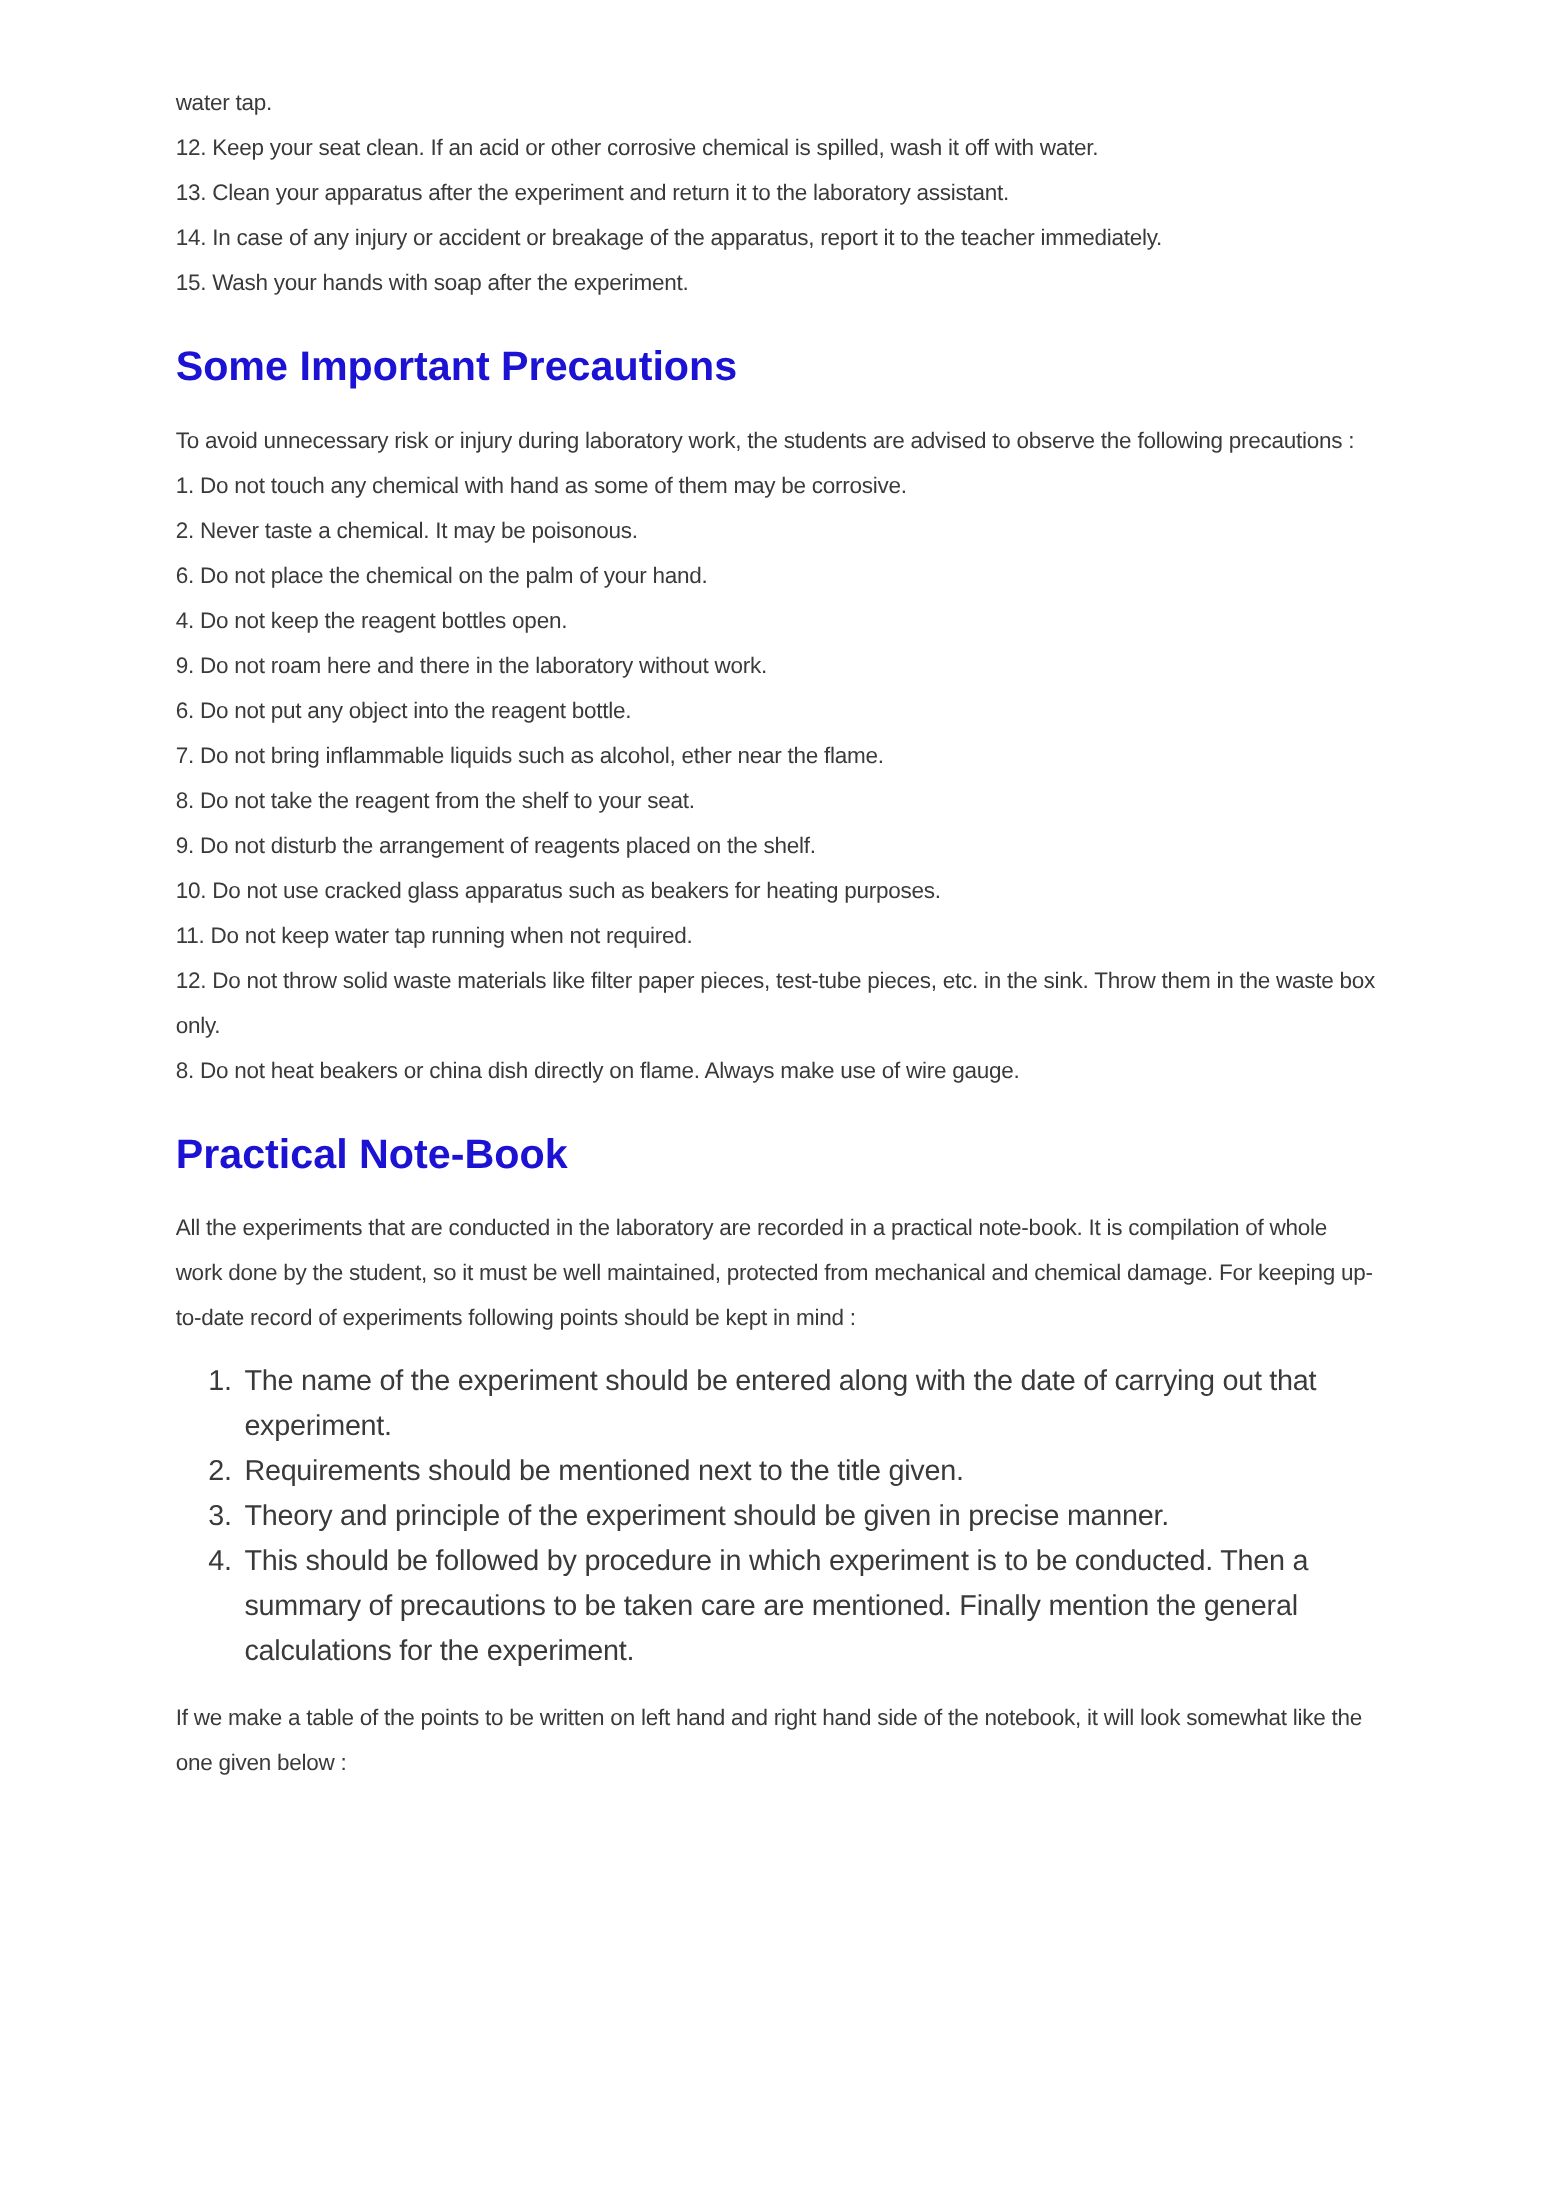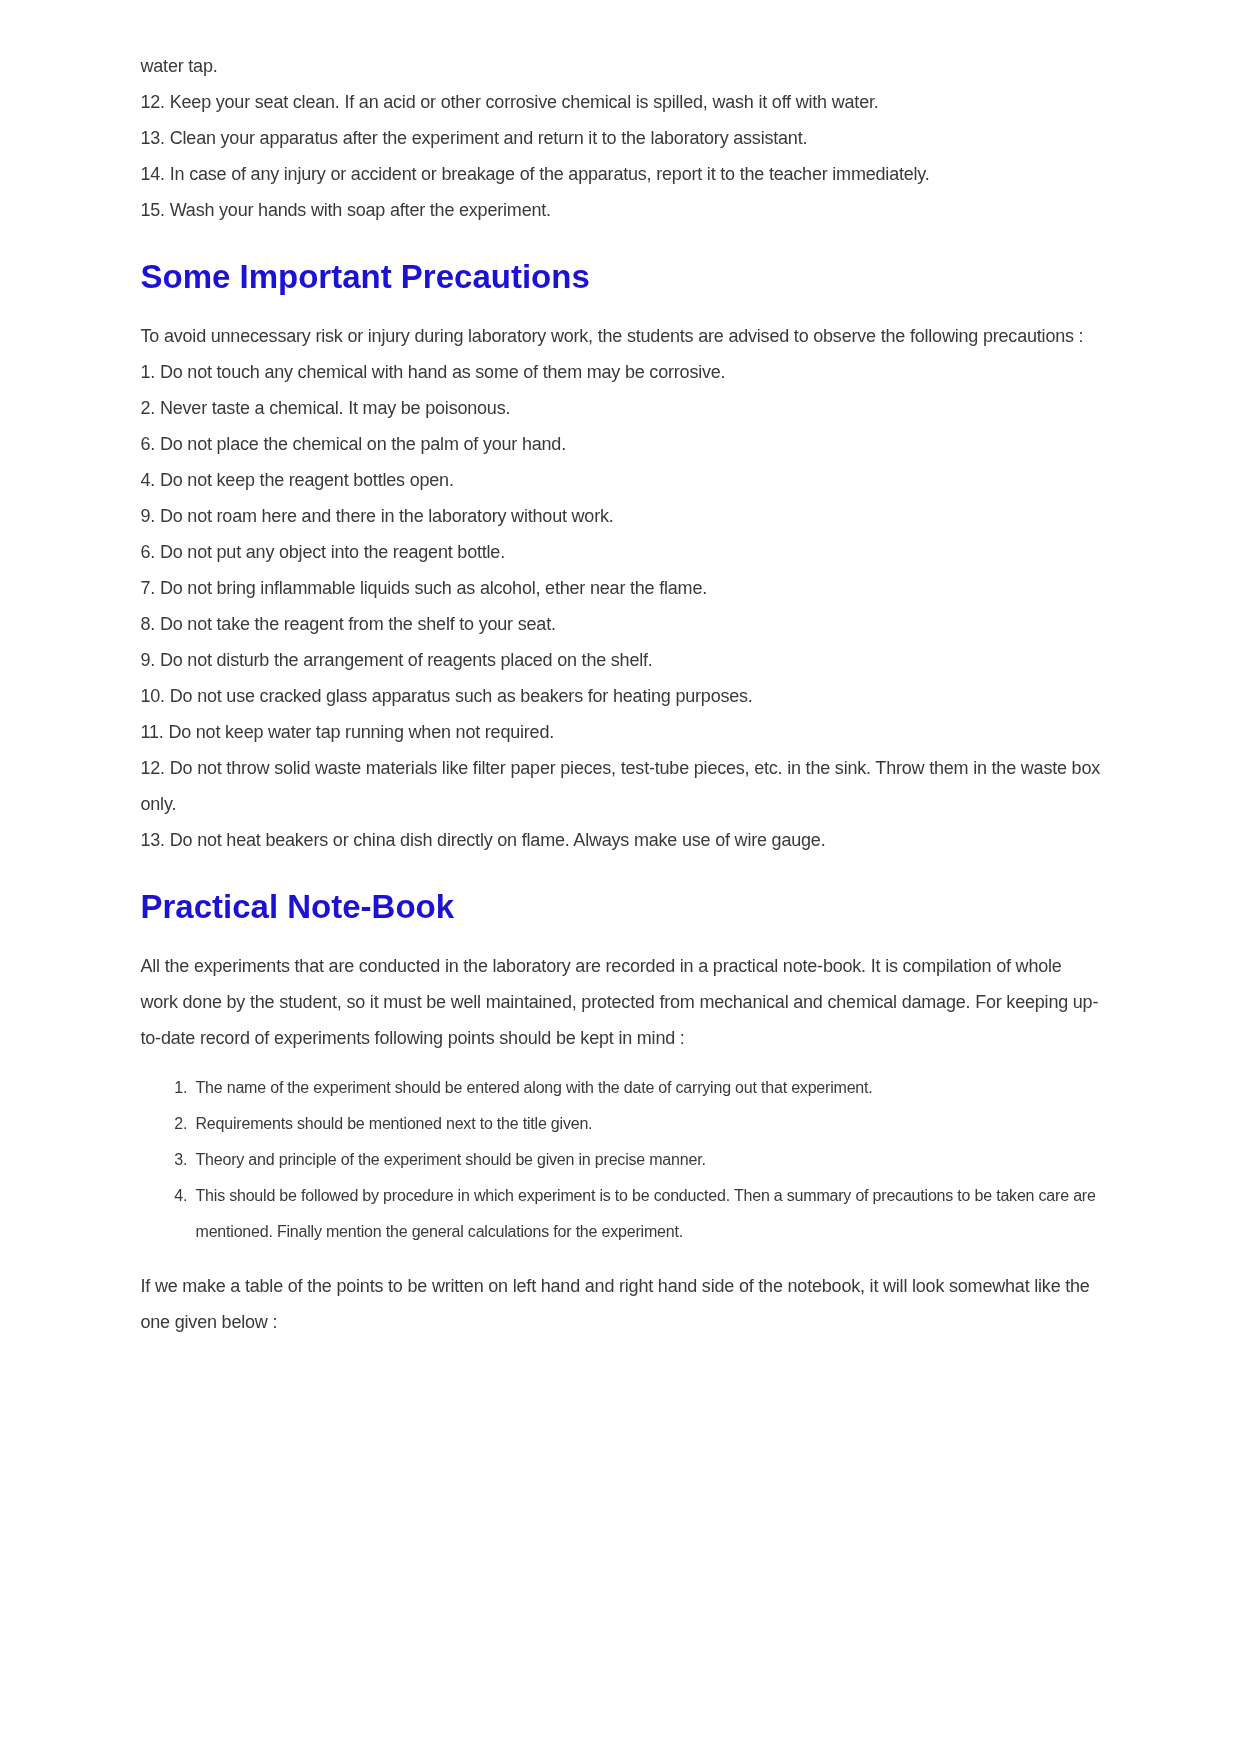--- a/index.html
+++ b/index.html
@@ -9,21 +9,21 @@
   body {
     width: 1244px;
     height: 1755px;
     background: #ffffff;
     font-family: "Liberation Sans", sans-serif;
     color: #3a3a3a;
     overflow: hidden;
   }
   .content {
     width: 963px;
-    margin: 0 auto;
+    margin: 16px auto;
     padding-top: 48px;
   }
   .line, .para {
     font-size: 18px;
     line-height: 36px;
     letter-spacing: -0.2px;
     margin: 0;
     color: #3a3a3a;
   }
   .heading {
@@ -33,21 +33,21 @@
     color: #1b12d3;
     letter-spacing: 0;
     margin: 30px 0 22px 0;
   }
   ol.numlist {
     margin: 14px 0 0 0;
     padding-left: 51px;
     list-style-type: decimal;
   }
   ol.numlist li {
-    font-size: 16px;
+    font-size: 23px;
     line-height: 36px;
     letter-spacing: -0.2px;
     color: #3a3a3a;
     padding-left: 4px;
   }
   .outro {
     margin-top: 18px;
   }
 </style>
 </head>
@@ -74,21 +74,21 @@
         <p class="line">6. Do not place the chemical on the palm of your hand.</p>
         <p class="line">4. Do not keep the reagent bottles open.</p>
         <p class="line">9. Do not roam here and there in the laboratory without work.</p>
         <p class="line">6. Do not put any object into the reagent bottle.</p>
         <p class="line">7. Do not bring inflammable liquids such as alcohol, ether near the flame.</p>
         <p class="line">8. Do not take the reagent from the shelf to your seat.</p>
         <p class="line">9. Do not disturb the arrangement of reagents placed on the shelf.</p>
         <p class="line">10. Do not use cracked glass apparatus such as beakers for heating purposes.</p>
         <p class="line">11. Do not keep water tap running when not required.</p>
         <p class="line">12. Do not throw solid waste materials like filter paper pieces, test-tube pieces, etc. in the sink. Throw them in the waste box only.</p>
-        <p class="line">13. Do not heat beakers or china dish directly on flame. Always make use of wire gauge.</p>
+        <p class="line">8. Do not heat beakers or china dish directly on flame. Always make use of wire gauge.</p>
       </div>
 
     <h2 class="heading">Practical Note-Book</h2>
 
     <p class="para">All the experiments that are conducted in the laboratory are recorded in a practical note-book. It is compilation of whole work done by the student, so it must be well maintained, protected from mechanical and chemical damage. For keeping up-to-date record of experiments following points should be kept in mind :</p>
 
     <ol class="numlist">
         <li>The name of the experiment should be entered along with the date of carrying out that experiment.</li>
         <li>Requirements should be mentioned next to the title given.</li>
         <li>Theory and principle of the experiment should be given in precise manner.</li>

